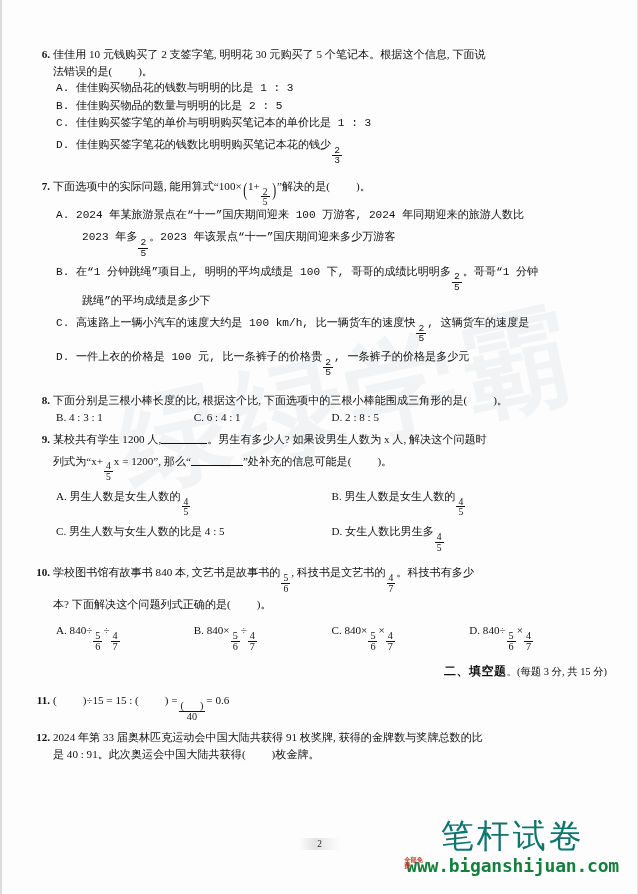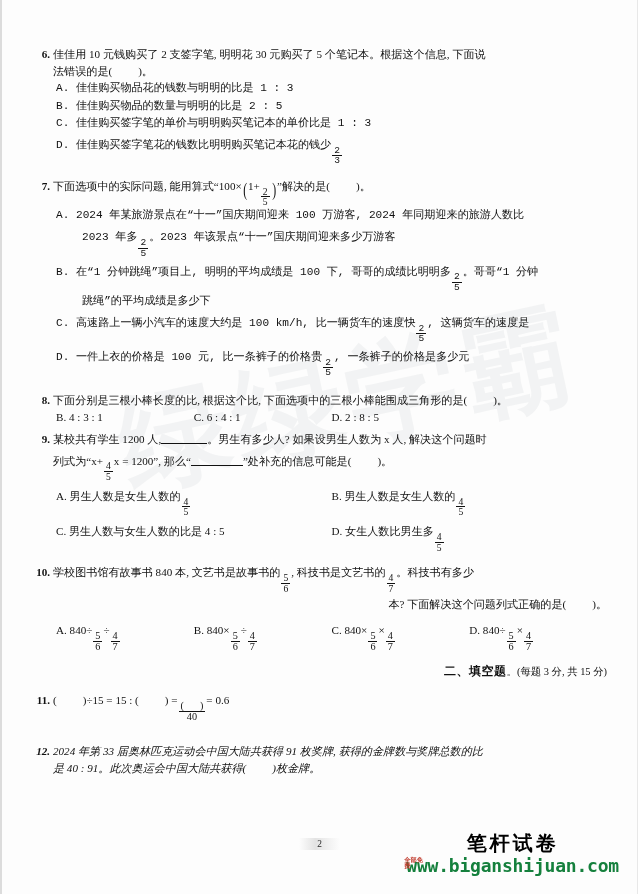--- a/index.html
+++ b/index.html
@@ -169,24 +169,24 @@
   
   #brand {
     position: absolute;
     right: 18px;
     bottom: 18px;
     z-index: 4;
     text-align: center;
     font-family: "DejaVu Sans", sans-serif;
   }
   #brand .bname {
-    font-size: 20px;
-    font-weight: 700;
+    font-size: 33px;
+    font-weight: 400;
     letter-spacing: 3px;
-    color: #000000;
+    color: #0f766e;
     line-height: 1.05;
   }
   #brand .brow {
     position: relative;
     margin-top: 1px;
   }
   #brand .bfree {
     position: absolute;
     left: -2px;
     top: 2px;
@@ -328,21 +328,21 @@
     <div class="q" style="margin-top:7px;">
       <span class="qline" style="line-height:2.35;">
         <span class="num wide">10.</span><span>学校图书馆有故事书 840 本, 文艺书是故事书的</span><span class="frac">
             <span class="n">5</span>
             <span class="d">6</span>
           </span><span>, 科技书是文艺书的</span><span class="frac">
             <span class="n">4</span>
             <span class="d">7</span>
           </span><span>。科技书有多少</span>
       </span>
-      <span class="qline" style="line-height:2.1;text-align:right;">
+      <span class="qline" style="line-height:2.1;">
         <span class="indent"></span><span>本?  下面解决这个问题列式正确的是(</span><span class="gap"></span><span>)。</span>
       </span>
 
       <div class="opts4" style="line-height:2.5;">
         <span class="opt"><span>A.</span>&nbsp;<span>840÷</span><span class="frac big">
               <span class="n">5</span>
               <span class="d">6</span>
             </span><span>÷</span><span class="frac big">
               <span class="n">4</span>
               <span class="d">7</span>
@@ -377,21 +377,21 @@
 
     <div class="q" style="line-height:2.7;">
       <span class="qline">
         <span class="num wide">11.</span><span>(</span><span class="gap"></span><span>)÷15 = 15 : (</span><span class="gap"></span><span>) =</span><span class="frac big">
             <span class="n"><span>(</span><span class="gap-sm"></span><span>)</span></span>
             <span class="d">40</span>
           </span><span>= 0.6</span>
       </span>
     </div>
 
-    <div class="q" style="margin-top:20px;font-style:italic;">
+    <div class="q" style="margin-top:6px;">
       <span class="qline">
         <span class="num wide">12.</span><span>2024 年第 33 届奥林匹克运动会中国大陆共获得 91 枚奖牌, 获得的金牌数与奖牌总数的比</span>
       </span>
       <span class="qline">
         <span class="indent"></span><span>是 40 : 91。此次奥运会中国大陆共获得(</span><span class="gap"></span><span>)枚金牌。</span>
       </span>
     </div>
 
   </div>
 

